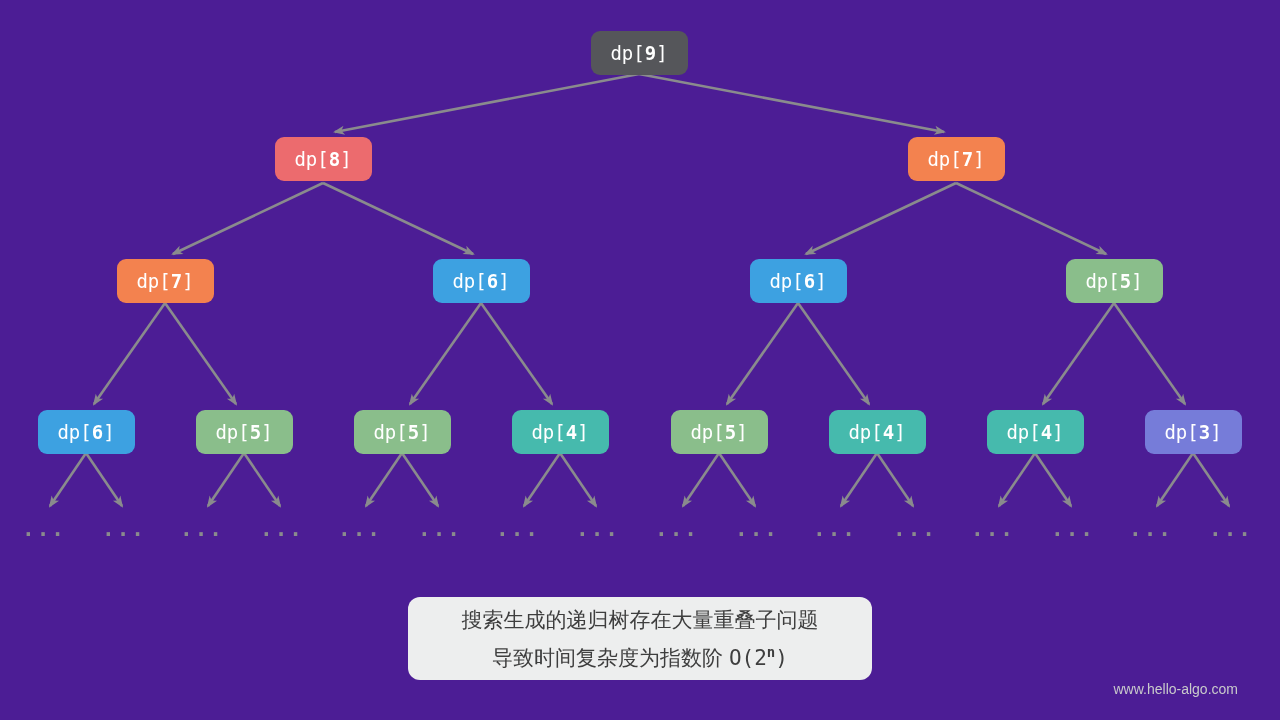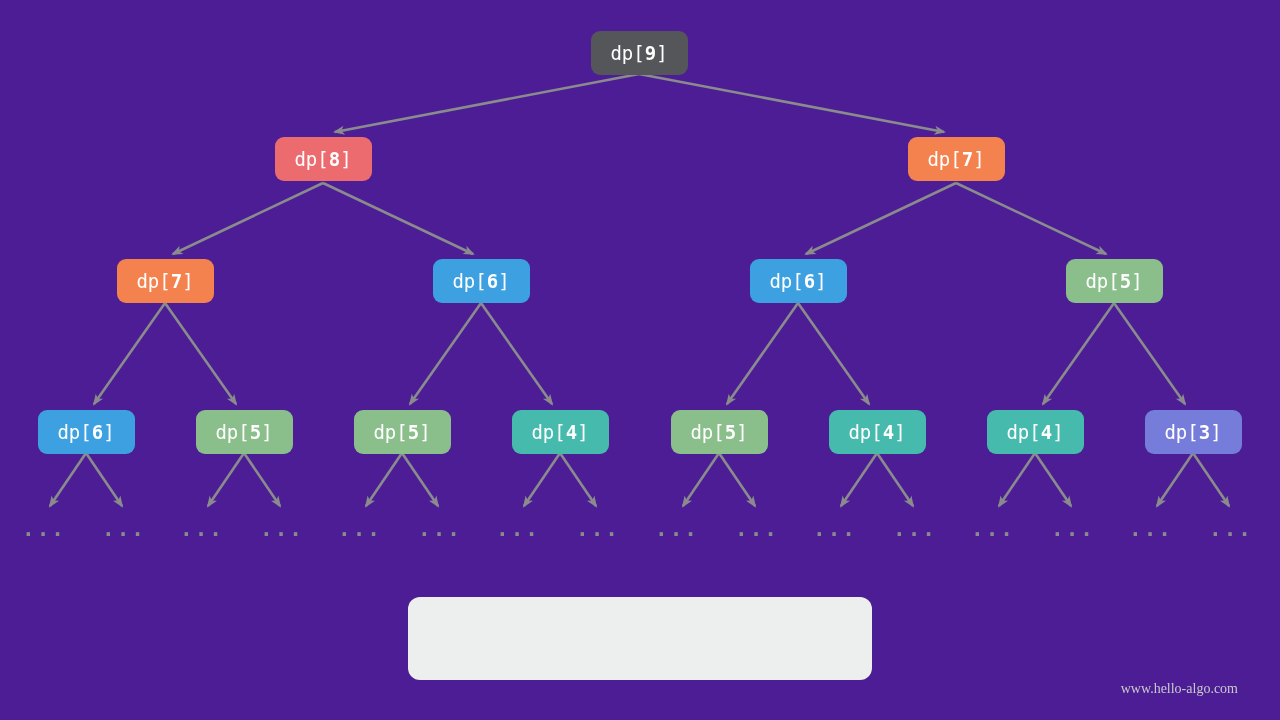--- a/index.html
+++ b/index.html
@@ -23,21 +23,21 @@
         font-family:"DejaVu Sans Mono","Liberation Mono",monospace;
         font-size:21px;font-weight:bold;letter-spacing:2px;line-height:26px;}
 
   .caption{position:absolute;left:408px;top:597px;width:464px;height:83px;background:#EDEEEE;
            border-radius:12px;display:flex;flex-direction:column;align-items:center;
            justify-content:center;color:#3E3E3E;font-size:21px;line-height:33px;text-align:center;}
   .caption .mono{font-family:"DejaVu Sans Mono","Liberation Mono",monospace;}
   .caption sup{font-weight:bold;font-size:14px;}
 
   .watermark{position:absolute;right:42px;top:681px;color:#C9CACB;font-size:14px;
-             font-family:Liberation Serif, serif;}
+             font-family:Liberation Sans, sans-serif;}
 </style>
 </head>
 <body>
 
 <div id="stage">
 
   <svg id="edges" width="1280" height="720" viewBox="0 0 1280 720">
     <defs>
       <marker id="ah" viewBox="0 0 12 10" refX="10" refY="5" markerWidth="12" markerHeight="10" orient="auto" markerUnits="userSpaceOnUse">
         <path d="M0.5,0.5 L12,5 L0.5,9.5 L3.5,5 Z" fill="#8A8B8D"></path>
@@ -167,17 +167,19 @@
   <span class="dots" style="left:647px">...</span>
   <span class="dots" style="left:727px">...</span>
   <span class="dots" style="left:805px">...</span>
   <span class="dots" style="left:885px">...</span>
   <span class="dots" style="left:963px">...</span>
   <span class="dots" style="left:1043px">...</span>
   <span class="dots" style="left:1121px">...</span>
   <span class="dots" style="left:1201px">...</span>
 
   <div class="caption">
+    <div>搜索生成的递归树存在大量重叠子问题</div>
+    <div><span>导致时间复杂度为指数阶 </span><span class="mono"><span>O(2</span><sup>n</sup><span>)</span></span></div>
   </div>
 
   <div class="watermark">www.hello-algo.com</div>
 
 </div>
 
 </body></html>

